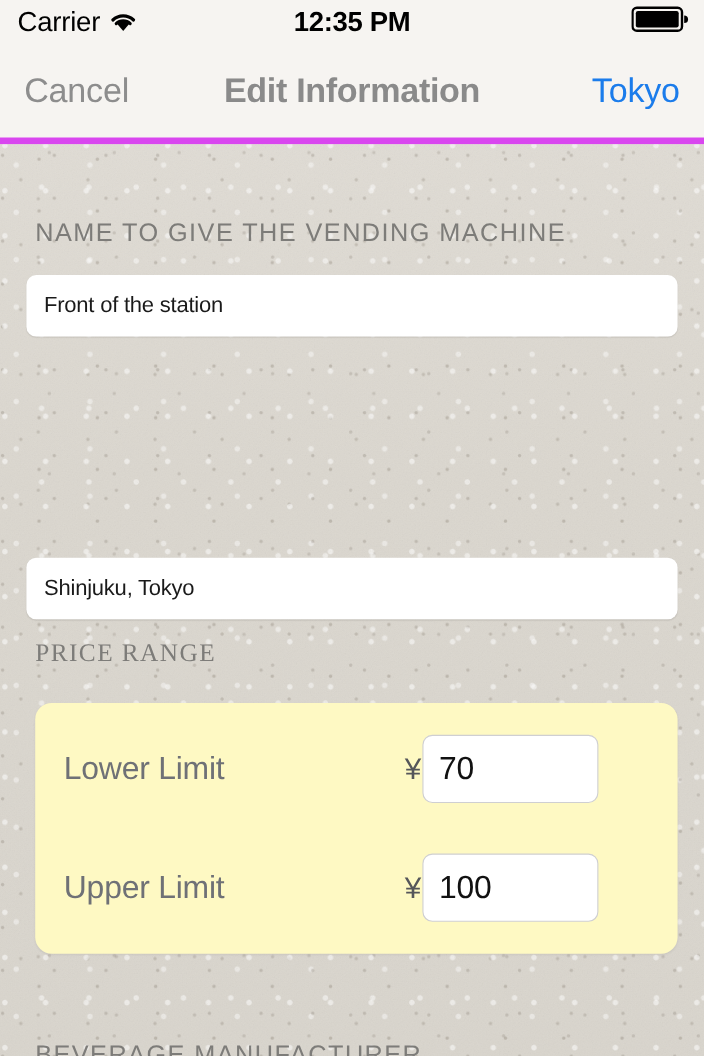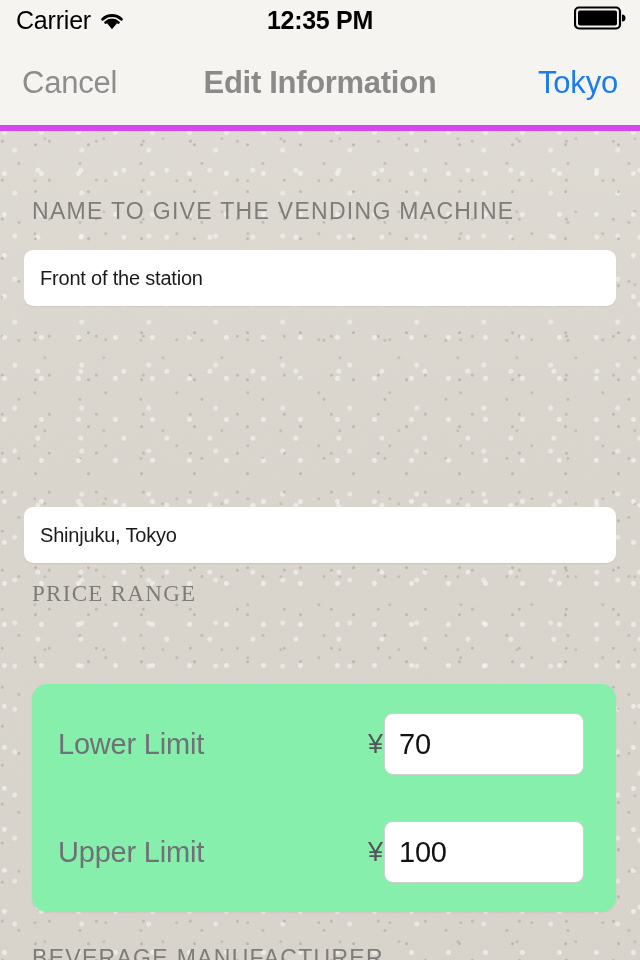--- a/index.html
+++ b/index.html
@@ -173,24 +173,23 @@
     letter-spacing: -0.2px;
   }
 
   
   #price-card {
     position: absolute;
     left: 32px;
     top: 513px;
     width: 584px;
     height: 228px;
-    background: #86efac;
+    background: #fef9c3;
     border-radius: 15px;
     box-shadow: 0 1px 2px rgba(0,0,0,0.06);
-    margin-top: 45px;
   }
   .price-row {
     position: absolute;
     left: 0;
     width: 584px;
     height: 108px;
     display: flex;
     align-items: center;
   }
   .price-label {
@@ -202,21 +201,21 @@
   }
   .yen-symbol {
     position: absolute;
     left: 336px;
     font-size: 27px;
     color: #55565a;
   }
   .num-input {
     position: absolute;
     left: 352px;
-    width: 200px;
+    width: 160px;
     height: 62px;
     background: #ffffff;
     border: 1px solid #cfcfd2;
     border-radius: 9px;
     box-sizing: border-box;
     padding: 0 14px;
     font-family: inherit;
     font-size: 29px;
     color: #111111;
     letter-spacing: -0.2px;

